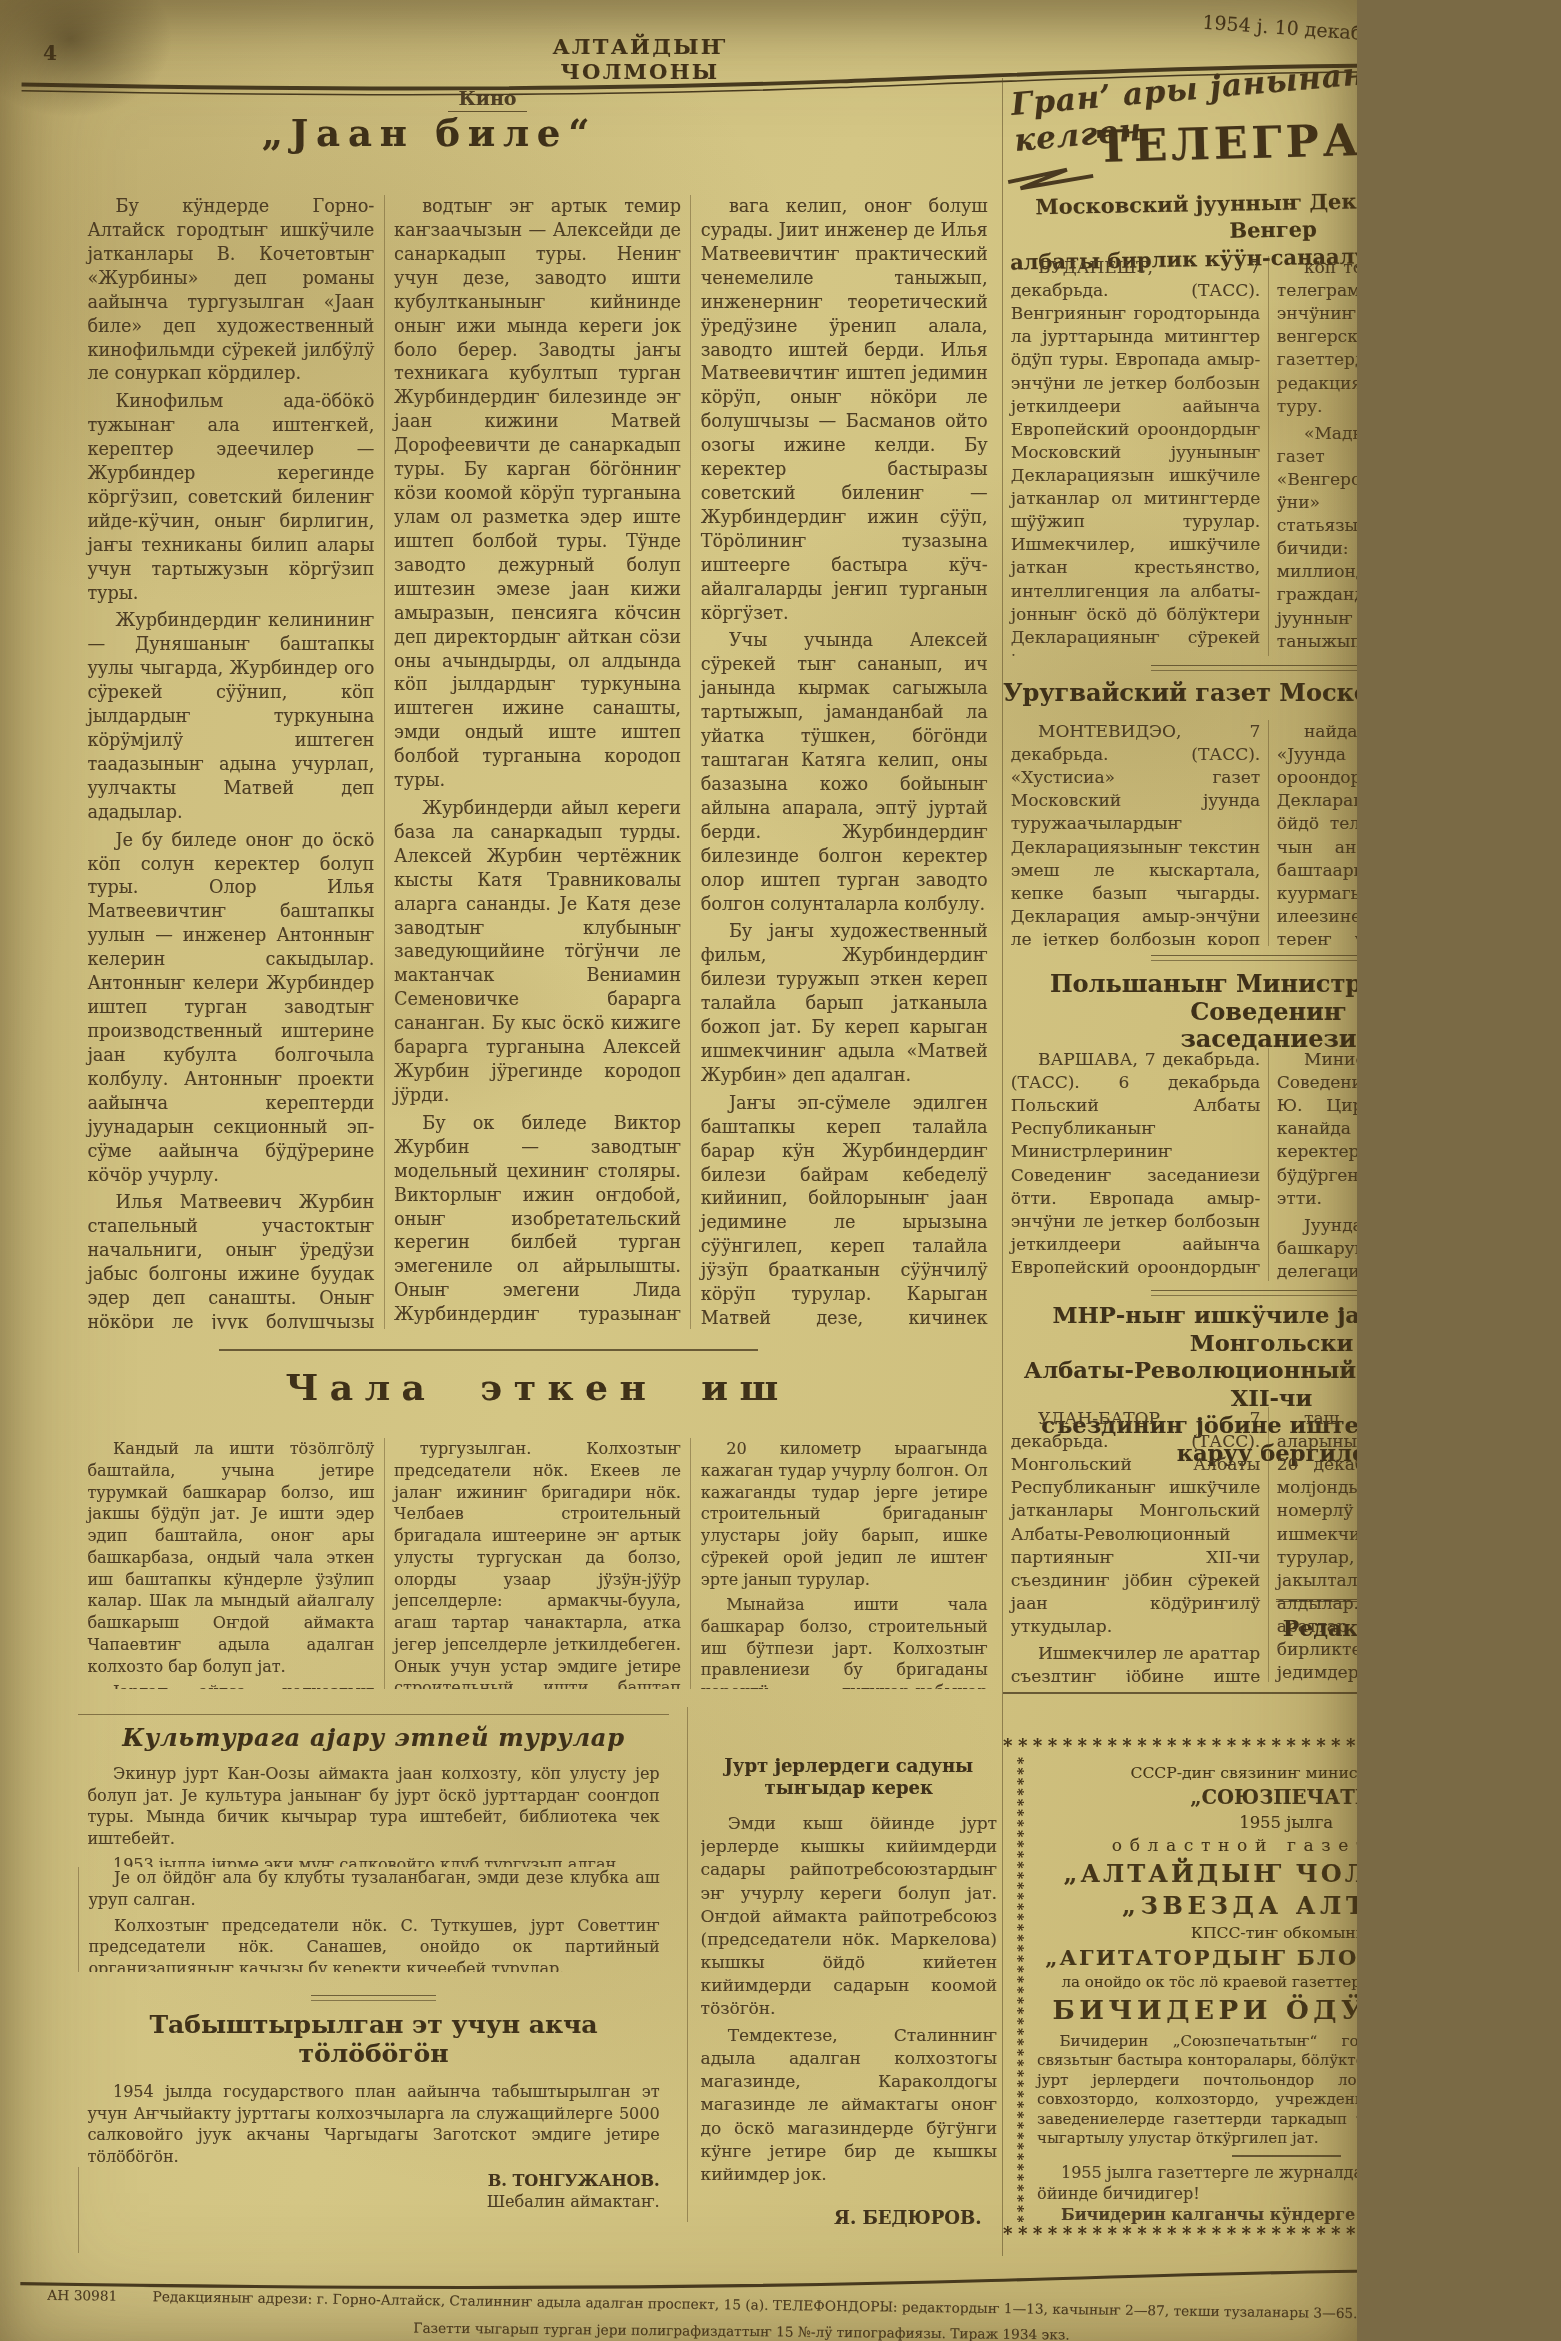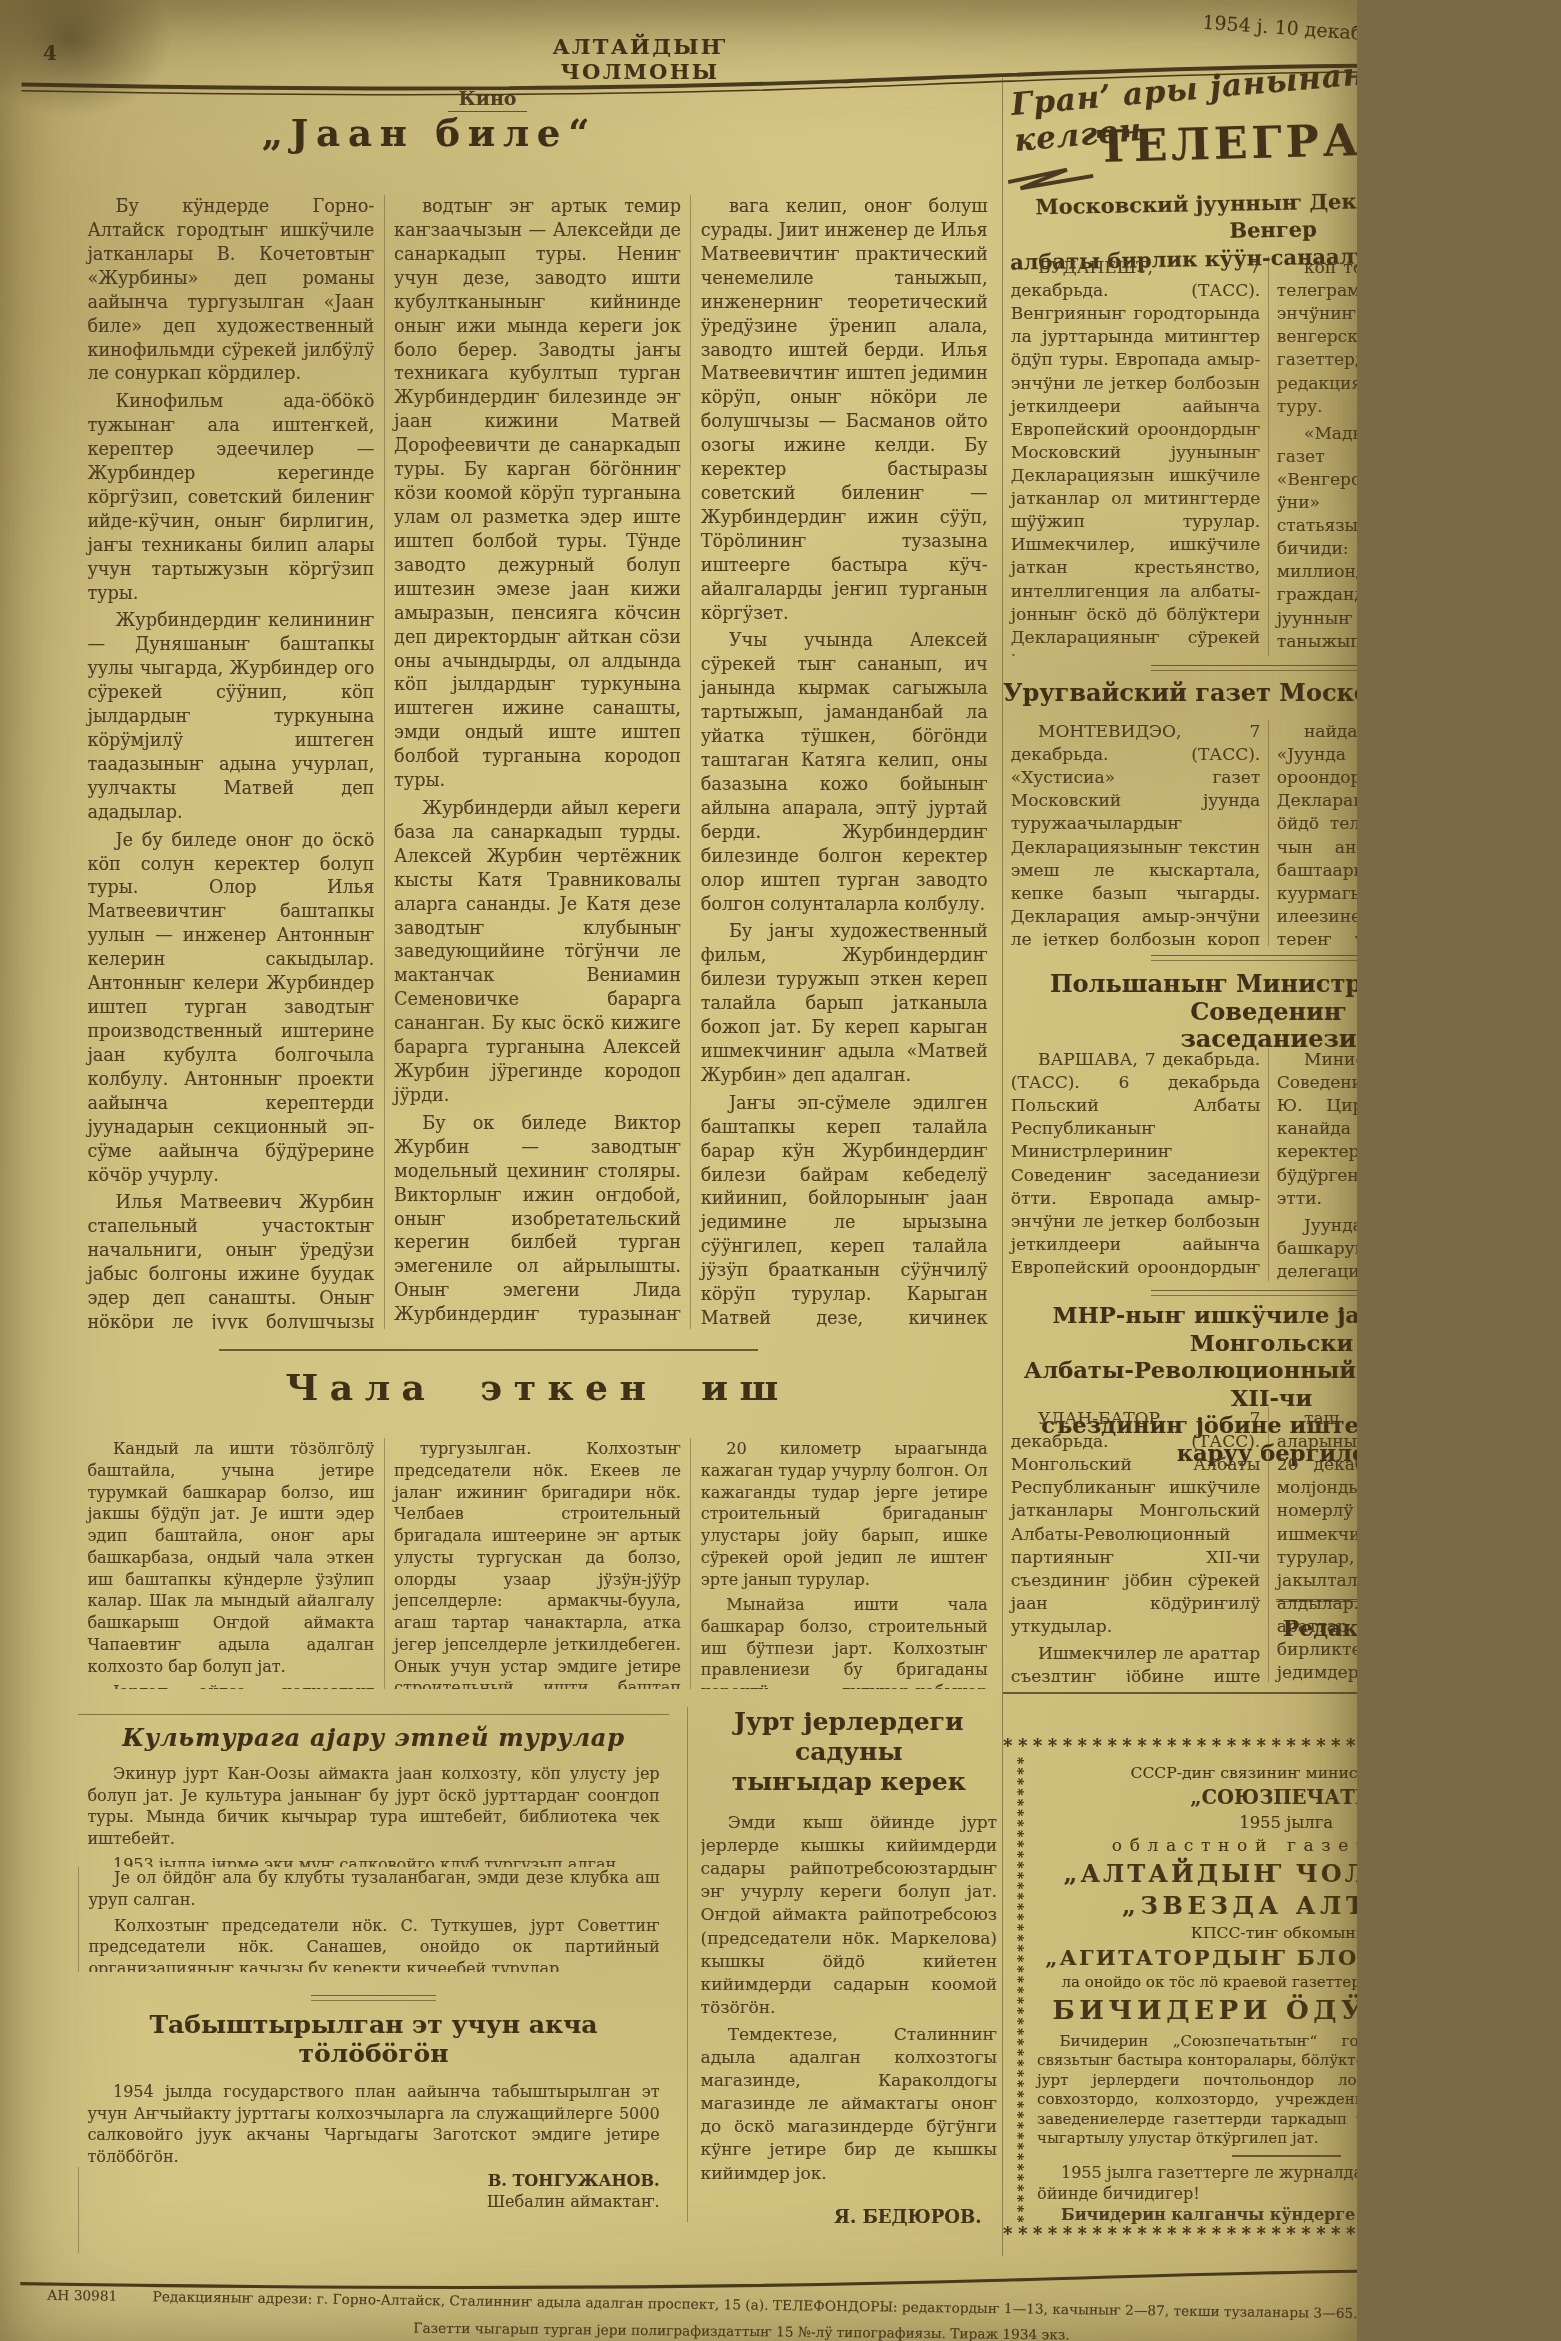--- a/index.html
+++ b/index.html
@@ -137,21 +137,21 @@
           <p>1954 јылда государствого план аайынча табыштырылган эт учун Аҥчыйакту јурттагы колхозчыларга ла служащийлерге 5000 салковойго јуук акчаны Чаргыдагы Заготскот эмдиге јетире тӧлӧбӧгӧн.</p>
         </div>
       <div class="col">
         <div class="byline">В. ТОНГУЖАНОВ.</div>
         <div class="byline-note">Шебалин аймактаҥ.</div>
       </div>
     </div>
   </div>
 
   <div class="abs" style="left:687px;top:1707px;width:310px;height:515px;border-left:1.6px solid rgba(95,78,40,.5);padding-left:12.5px;box-sizing:border-box;">
-    <h3 class="center" style="font-size:25px;line-height:1.2;">
+    <h3 class="center" style="font-size:18px;line-height:1.2;margin-top:48px;">
       <div>Јурт јерлердеги садуны</div>
       <div>тыҥыдар керек</div>
     </h3>
     <div class="col" style="padding:0;margin-top:14px;height:390px;font-size:17px;">
         <p>Эмди кыш ӧйинде јурт јерлерде кышкы кийимдерди садары райпотребсоюзтардыҥ эҥ учурлу кереги болуп јат. Оҥдой аймакта райпотребсоюз (председатели нӧк. Маркелова) кышкы ӧйдӧ кийетен кийимдерди садарын коомой тӧзӧгӧн.</p>
         <p>Темдектезе, Сталинниҥ адыла адалган колхозтогы магазинде, Караколдогы магазинде ле аймактагы оноҥ до ӧскӧ магазиндерде бӱгӱнги кӱнге јетире бир де кышкы кийимдер јок.</p>
       </div>
     <div class="byline" style="padding-right:15.6px;font-size:18px;">Я. БЕДЮРОВ.</div>
   </div>
 

